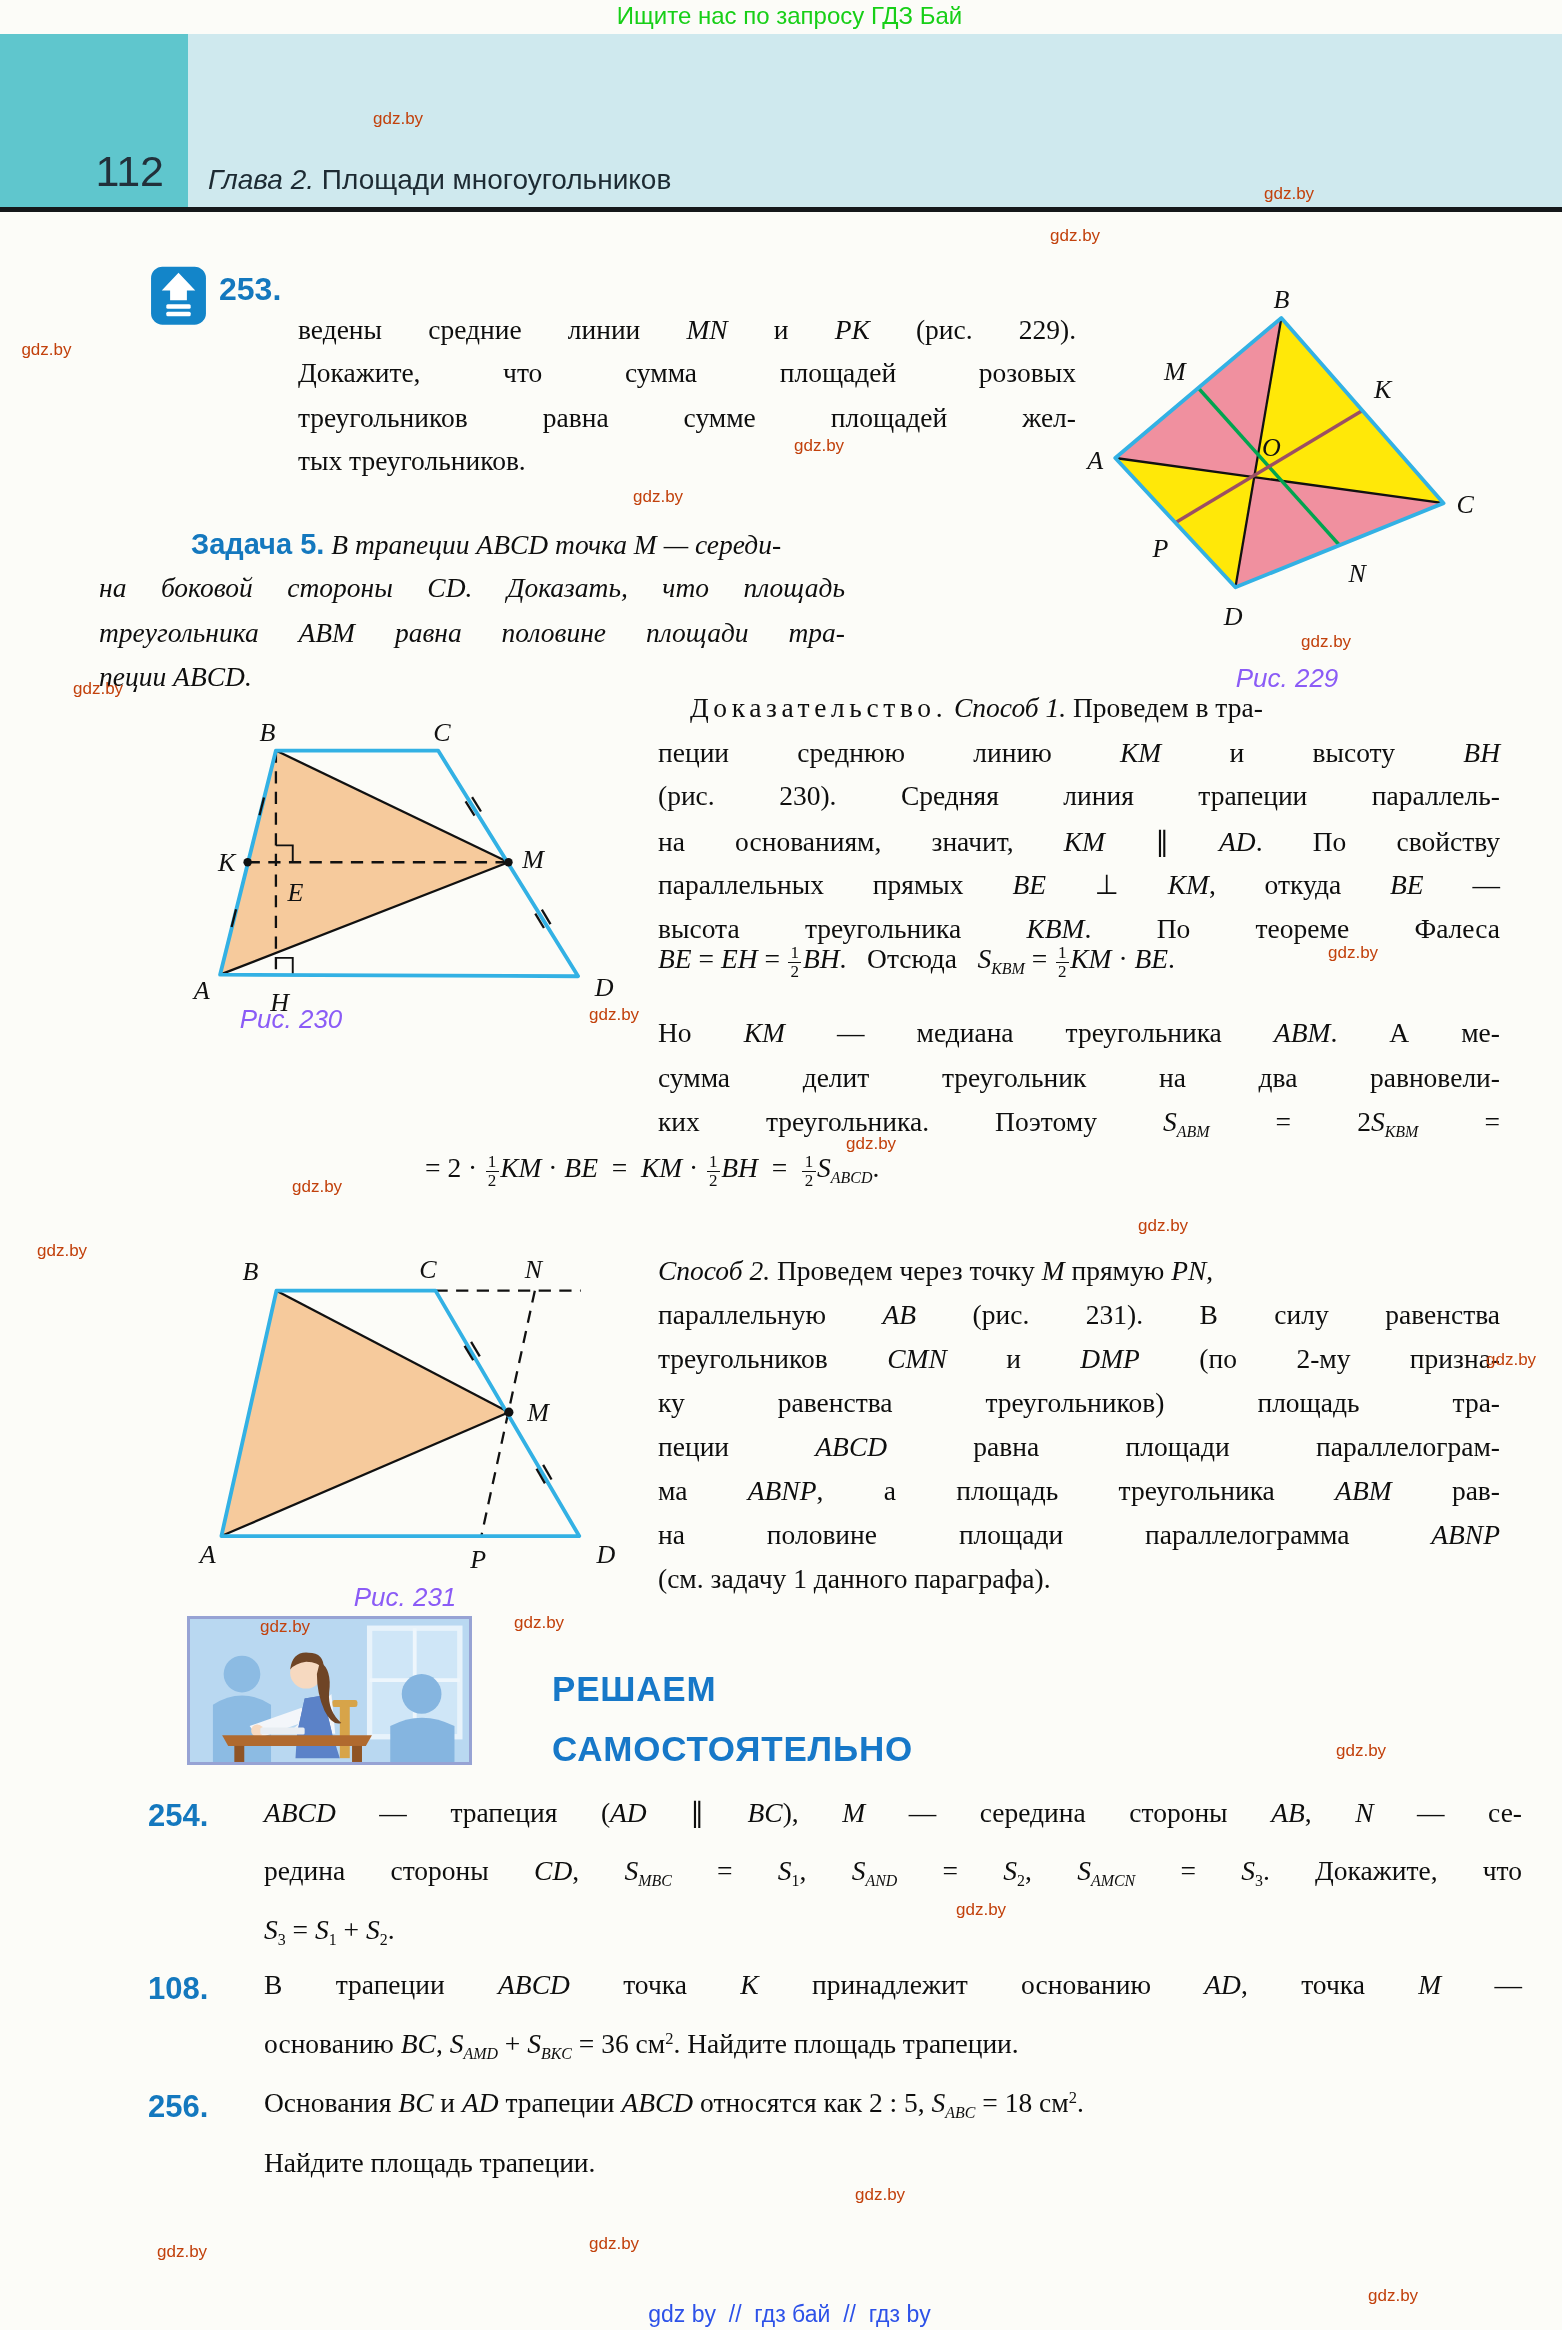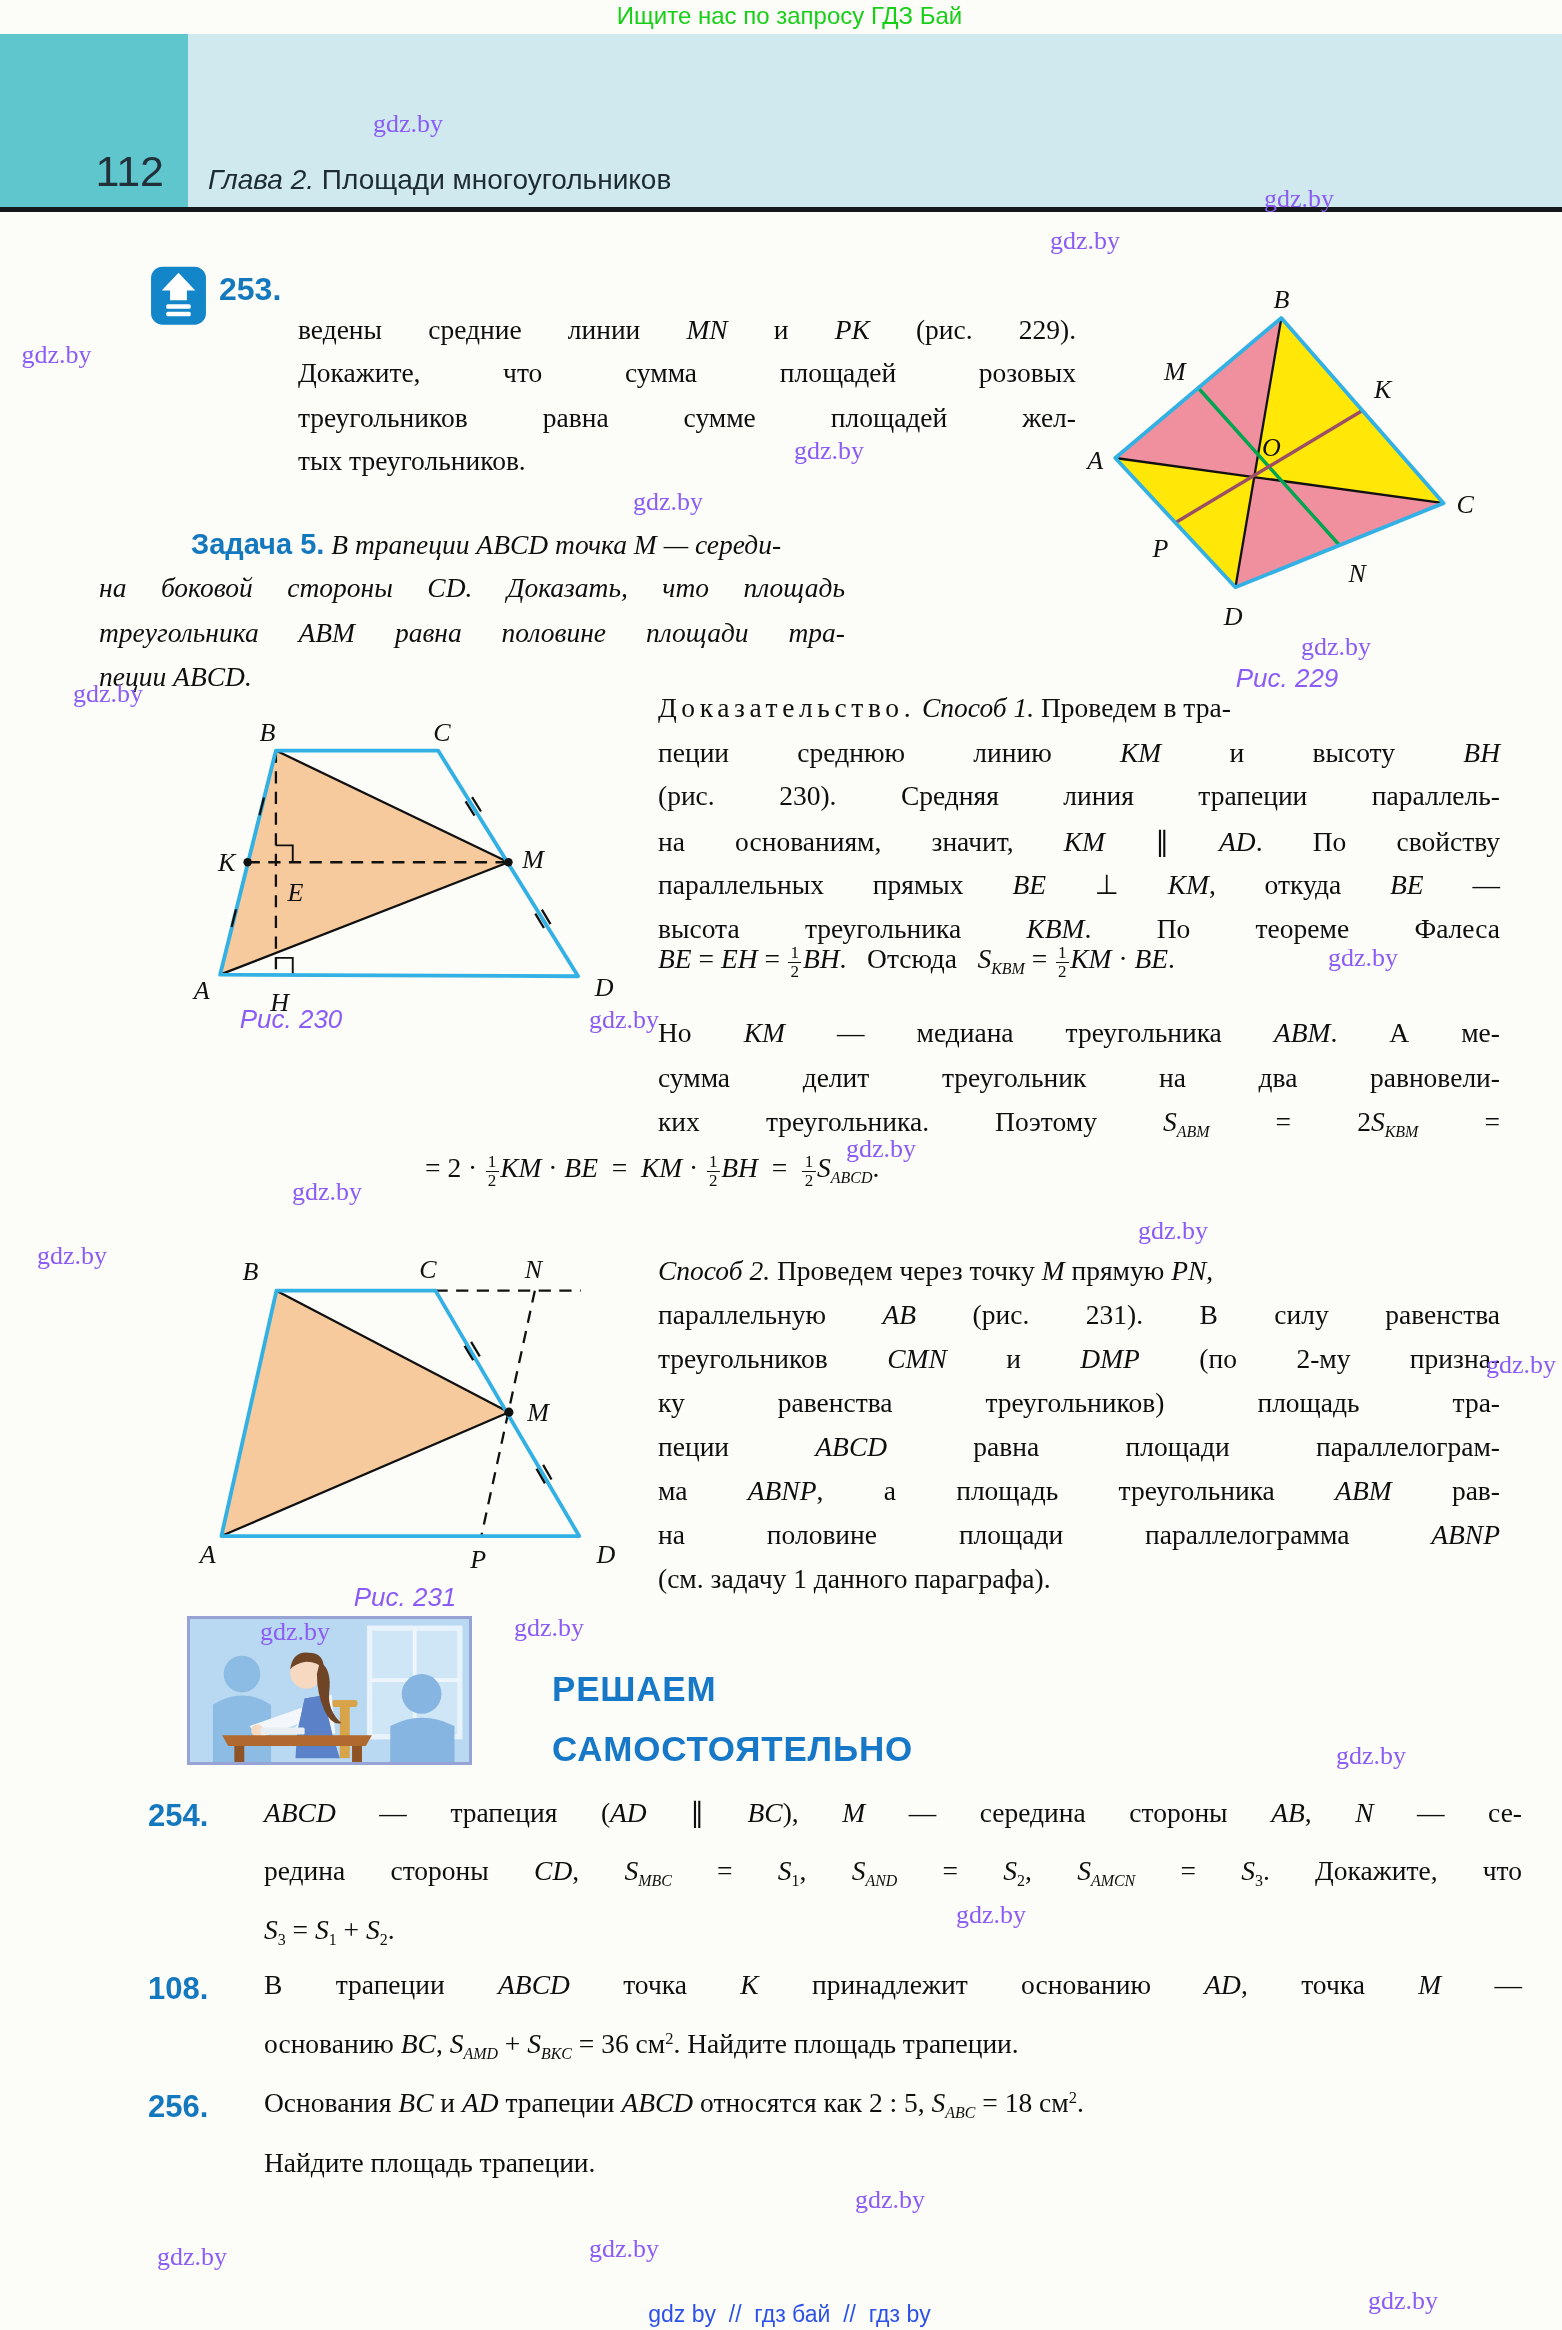--- a/index.html
+++ b/index.html
@@ -10,26 +10,26 @@
   .band-dark{position:absolute;top:34px;left:0;width:188px;height:173px;background:#5fc6cd;}
   .hdr-rule{position:absolute;top:207px;left:0;width:100%;height:4.6px;background:#15181a;}
   .pagenum{position:absolute;left:0;top:147px;width:164px;text-align:right;
            font-family:"Liberation Sans",sans-serif;font-weight:500;font-size:43px;color:#22303a;}
   .chapter{position:absolute;left:208px;top:164px;font-family:"Liberation Sans",sans-serif;
            font-size:28px;color:#1d2b33;white-space:pre;}
   .chapter .em{font-style:italic;}
   .banner{position:absolute;top:1.5px;left:0;width:100%;text-align:center;
           font-family:"Liberation Sans",sans-serif;font-size:24px;color:#17cf17;}
   
-  .wm{position:absolute;font-family:Liberation Serif, serif;font-size:26px;color:#8b5cf6;white-space:pre;}
+  .wm{position:absolute;font-family:Liberation Sans, sans-serif;font-size:17px;color:#c2410c;white-space:pre;}
   
   .ln{position:absolute;font-family:"Liberation Serif",serif;font-size:27.5px;color:#0e0e0e;white-space:pre;}
   .j{white-space:normal;text-align:justify;text-align-last:justify;}
   .it{font-style:italic;}
-  .sp{letter-spacing:4.6px;}
+  .sp{letter-spacing:4.6px;margin-left:32px;}
   i{font-style:italic;}
   sub{font-size:0.58em;line-height:0;vertical-align:-0.35em;}
   sup{font-size:0.6em;line-height:0;vertical-align:0.55em;}
   .fr{display:inline-block;vertical-align:-0.55em;text-align:center;font-size:0.62em;line-height:1.05;margin:0 1.5px;}
   .fr .fn{display:block;border-bottom:1.9px solid #111;padding:0 2.3px;}
   .fr .fd{display:block;padding:0 2.3px;}
   .bluenum{position:absolute;font-family:"Liberation Sans",sans-serif;font-weight:bold;color:#1478be;}
   .taskline .lbl{font-family:"Liberation Sans",sans-serif;font-weight:bold;font-style:normal;color:#1478be;}
   
   .fig{position:absolute;}

